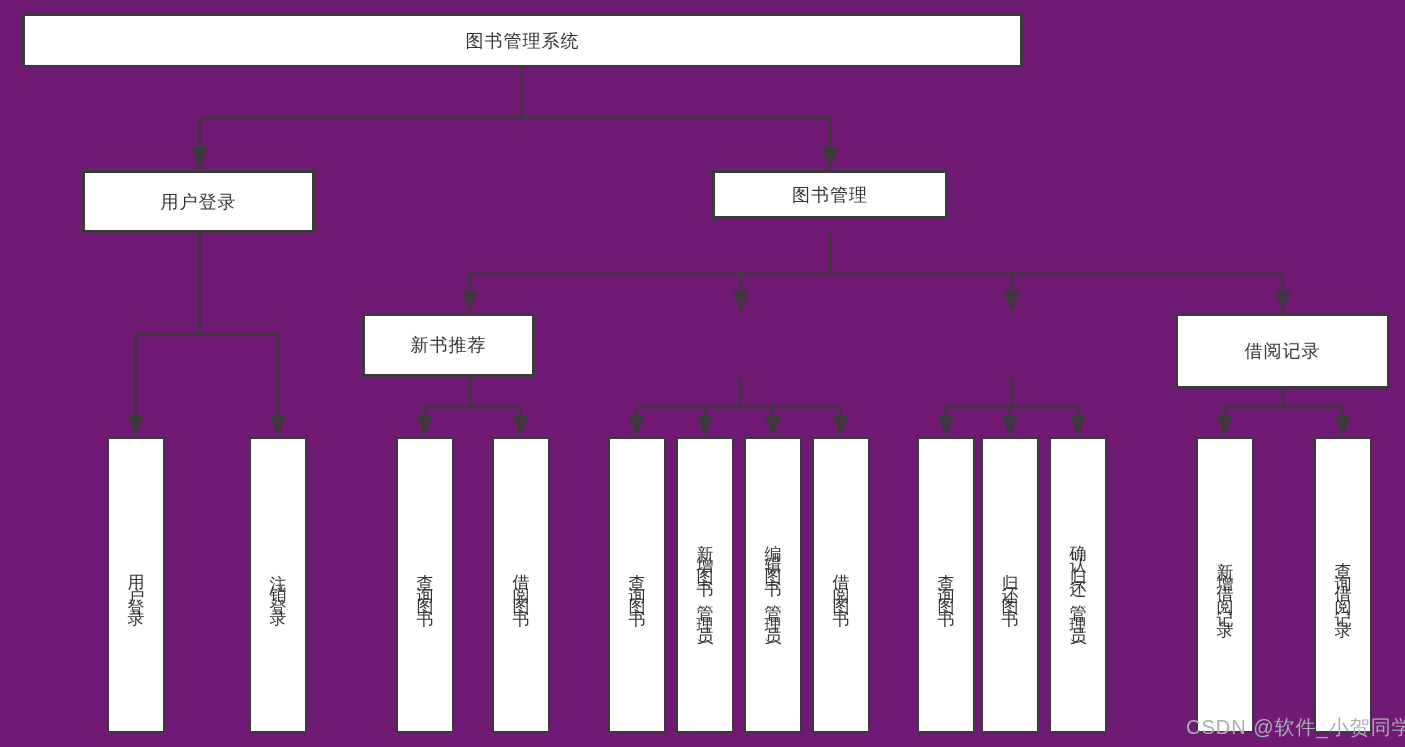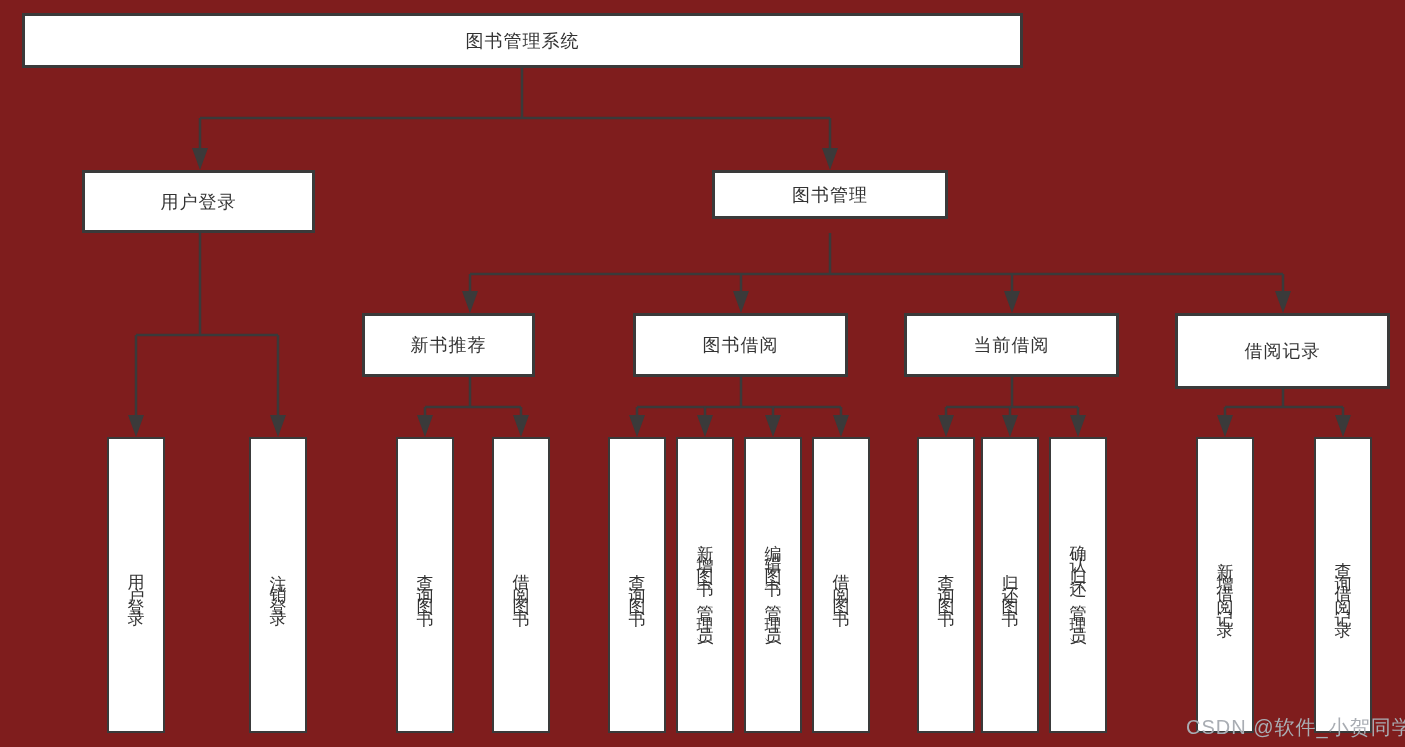--- a/index.html
+++ b/index.html
@@ -1,20 +1,20 @@
 <!DOCTYPE html>
 <html><head>
 <meta charset="utf-8">
 <style>
   html, body { margin: 0; padding: 0; background: #ffffff; }
   #stage {
     position: relative;
     width: 1405px;
     height: 747px;
-    background: #7f1d1d;
+    background: #701a75;
     font-family: "Liberation Sans", "DejaVu Sans", sans-serif;
     color: #333333;
     overflow: hidden;
   }
   #connectors {
     position: absolute;
     left: 0; top: 0;
     width: 1405px; height: 747px;
     pointer-events: none;
   }
@@ -98,22 +98,20 @@
       <polygon points="1335,415 1351,415 1343,437"></polygon>
     </g>
   </svg>
 
   <div class="node" style="left:22px; top:13px; width:1001px; height:55px;">图书管理系统</div>
 
   <div class="node" style="left:82px; top:170px; width:233px; height:63px;">用户登录</div>
   <div class="node" style="left:712px; top:170px; width:236px; height:49px;">图书管理</div>
 
   <div class="node" style="left:362px; top:313px; width:173px; height:64px;">新书推荐</div>
-  <div class="node" style="left:633px; top:313px; width:215px; height:64px;">图书借阅</div>
-  <div class="node" style="left:904px; top:313px; width:215px; height:64px;">当前借阅</div>
   <div class="node" style="left:1175px; top:313px; width:215px; height:76px;">借阅记录</div>
 
   <div class="node leaf" style="left:107px; top:437px; width:58px; height:296px;">
     <span class="vtext">用户登录</span>
   </div>
   <div class="node leaf" style="left:249px; top:437px; width:58px; height:296px;">
     <span class="vtext">注销登录</span>
   </div>
   <div class="node leaf" style="left:396px; top:437px; width:58px; height:296px;">
     <span class="vtext">查询图书</span>

